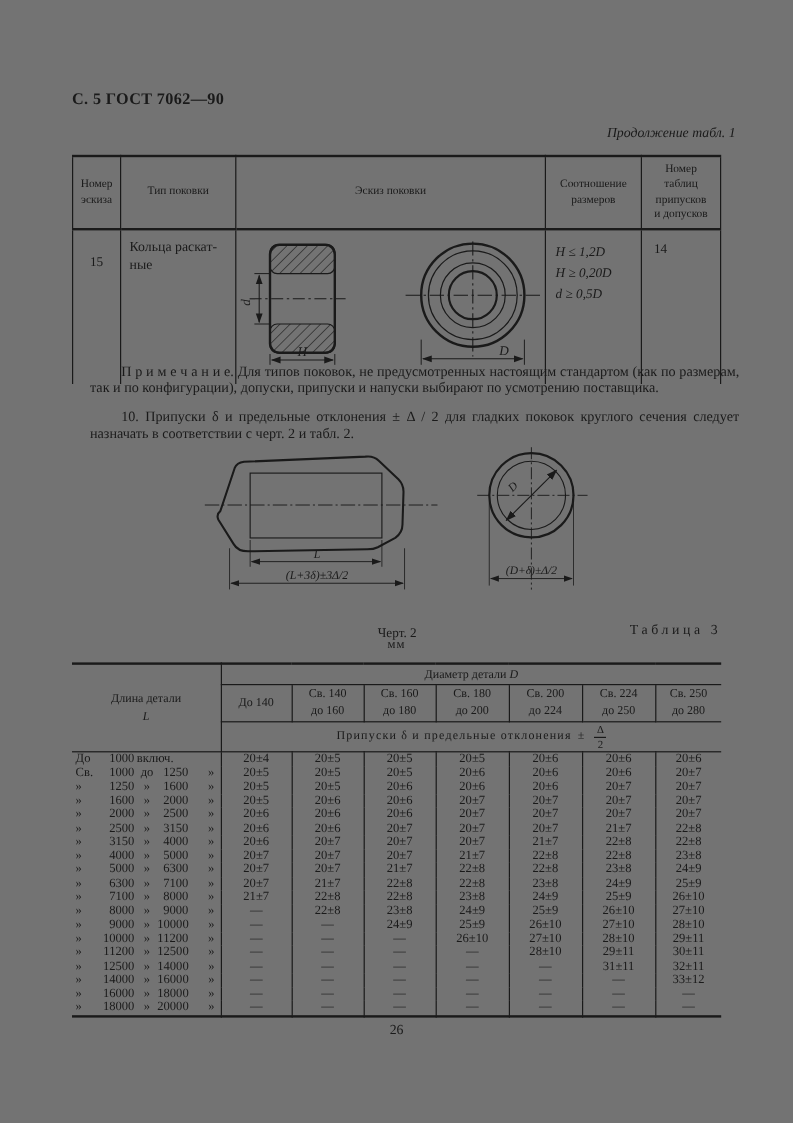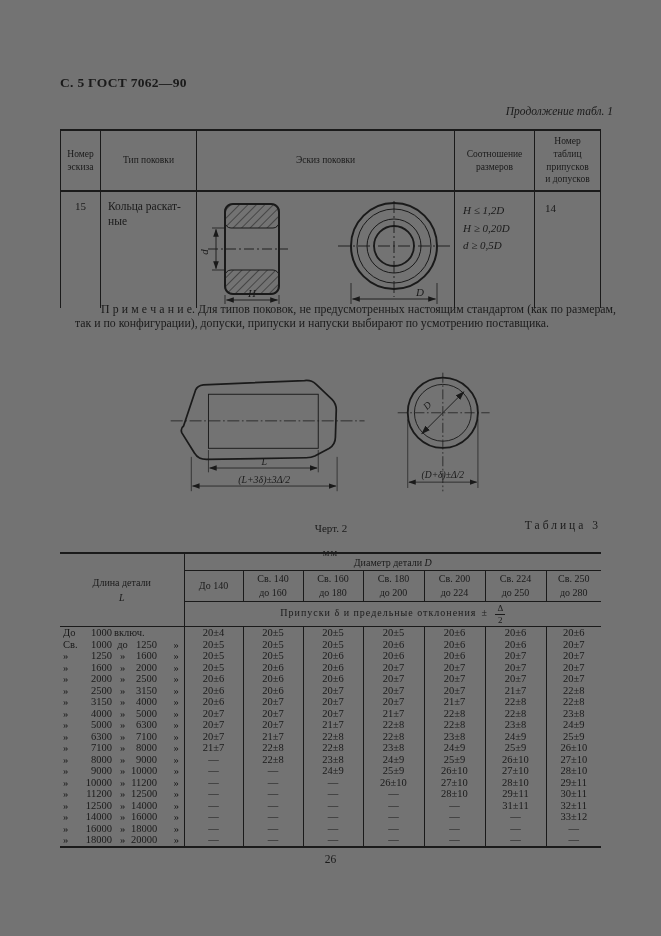--- a/index.html
+++ b/index.html
@@ -11,38 +11,38 @@
   .pre{white-space:pre-line;}
 
   
   table{border-collapse:collapse;border-spacing:0;}
   .t1{left:60px;top:129px;width:541px;table-layout:fixed;
       border-left:1.2px solid #1a1a1a;border-right:1.2px solid #1a1a1a;border-top:2.5px solid #1a1a1a;}
   .t1 th{border:1.2px solid #1a1a1a;border-top:none;border-bottom:2px solid #1a1a1a;
          font-weight:normal;font-size:9.5px;line-height:1.35;padding:4px 2px;text-align:center;vertical-align:middle;}
   .t1 td{border:1.2px solid #1a1a1a;border-top:none;border-bottom:none;vertical-align:top;height:106px;}
   .t1 .c0{width:40px}.t1 .c1{width:96px}.t1 .c2{width:258px}.t1 .c3{width:80px}.t1 .c4{width:66px}
-  .t1 td.num{text-align:center;padding-top:8px;font-size:11px;}
+  .t1 td.num{text-align:center;padding-top:21px;font-size:11px;}
   .t1 td.type{padding:7px 4px 0 7px;font-size:11.5px;line-height:1.25;margin-top:20px;}
   .t1 td.rel{padding:10px 0 0 8px;font-size:11px;font-style:italic;line-height:1.6;}
   .t1 td.ref{padding:10px 0 0 10px;font-size:11px;}
   .sketchwrap{display:flex;justify-content:center;align-items:flex-start;gap:44px;padding-top:8px;}
 
   
   .para{left:75px;width:541px;font-size:11.8px;line-height:14px;text-align:justify;text-indent:26px;}
   .note{top:302px;}
   .p10{top:340px;}
 
   
   .fig2{left:156px;top:371px;width:350px;display:flex;justify-content:center;align-items:flex-start;gap:28px;flex-wrap:wrap;}
   .fig2 .caption{width:100%;text-align:center;font-size:11px;margin-top:1px;}
 
   
   .t2label{right:60px;top:519px;font-size:11.5px;letter-spacing:3px;}
-  .units{left:60px;top:547px;width:541px;text-align:center;font-size:10.5px;letter-spacing:1px;}
+  .units{left:60px;top:532px;width:541px;text-align:center;font-size:10.5px;letter-spacing:1px;}
   .t2{left:60px;top:552px;width:541px;table-layout:fixed;
       border-top:2.5px solid #1a1a1a;border-bottom:2.5px solid #1a1a1a;font-size:10.5px;}
   .t2 th{font-weight:normal;padding:0;}
   .t2 col.k0{width:124px}
   .t2 col.k1{width:59px}.t2 col.k2{width:60px}.t2 col.k3{width:60px}.t2 col.k4{width:61px}
   .t2 col.k5{width:61px}.t2 col.k6{width:61px}.t2 col.k7{width:55px}
   .t2 .len{border-right:1.2px solid #1a1a1a;border-bottom:1.6px solid #1a1a1a;
            font-size:10px;line-height:1.5;text-align:center;vertical-align:middle;}
   .t2 .len .sym{font-style:italic;}
   .t2 .diam{border-bottom:1px solid #1a1a1a;height:16px;font-size:10px;text-align:center;}
@@ -160,20 +160,21 @@
               <div>H ≥ 0,20D</div>
               <div>d ≥ 0,5D</div>
             </div>
           </td>
         <td class="ref">14</td>
       </tr>
     </tbody>
   </table>
 
   <div class="abs para note">П р и м е ч а н и е. Для типов поковок, не предусмотренных настоящим стандартом (как по размерам, так и по конфигурации), допуски, припуски и напуски выбирают по усмотрению поставщика.</div>
+  <div class="abs para p10">10. Припуски δ и предельные отклонения ± Δ / 2 для гладких поковок круглого сечения следует назначать в соответствии с черт. 2 и табл. 2.</div>
 
   <div class="abs fig2">
     <svg width="199" height="122" viewBox="0 0 232 142">
       <defs>
         <marker id="a3" viewBox="0 0 10 10" refX="9" refY="5" markerWidth="10" markerHeight="10" orient="auto-start-reverse">
           <path d="M0,1.5 L10,5 L0,8.5 z" fill="#1a1a1a"></path>
         </marker>
       </defs>
       <path d="M17,64 L31,22 Q33,17 40,16 L158,11 Q166,10 171,15 L190,33 Q195,38 195,45 L194,77 Q194,85 187,90 L170,99 Q166,101 160,101 L44,103 Q34,103 30,96 L15,72 Q13,67 17,64 Z" fill="none" stroke="#1a1a1a" stroke-width="2" stroke-linejoin="round"></path>
       <rect x="46" y="27" width="128" height="63" fill="none" stroke="#1a1a1a" stroke-width="1.1"></rect>

